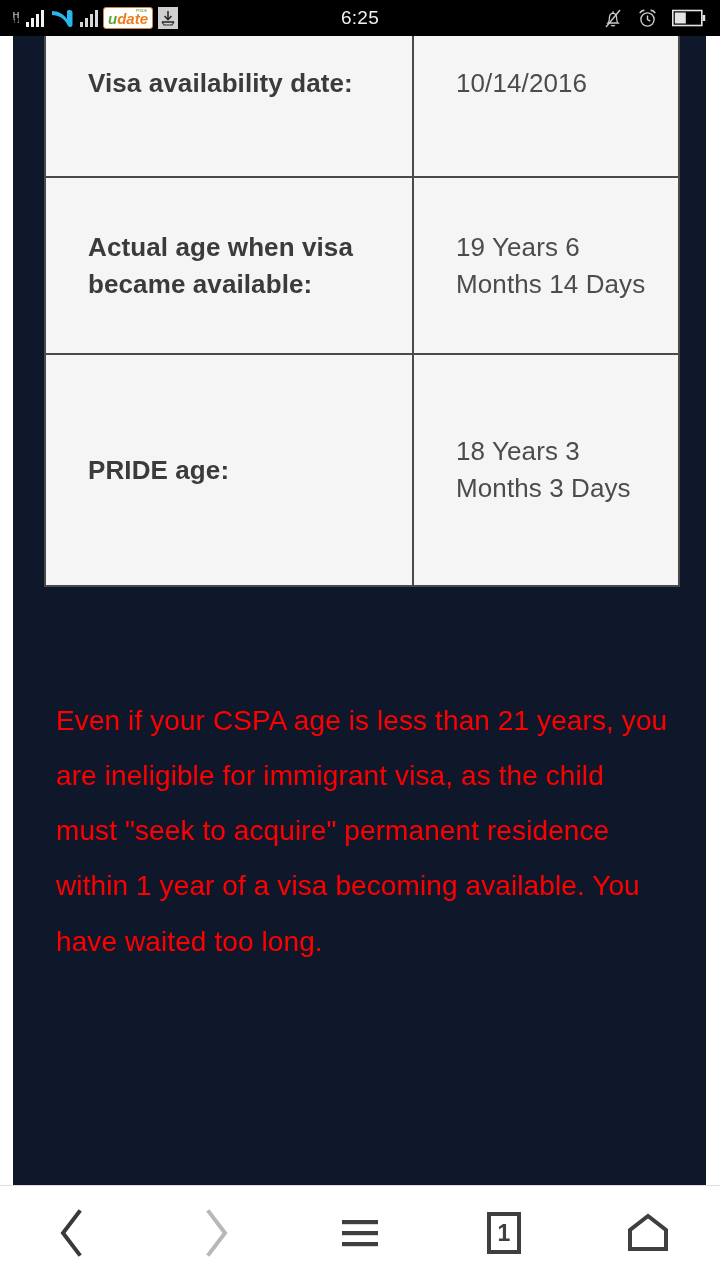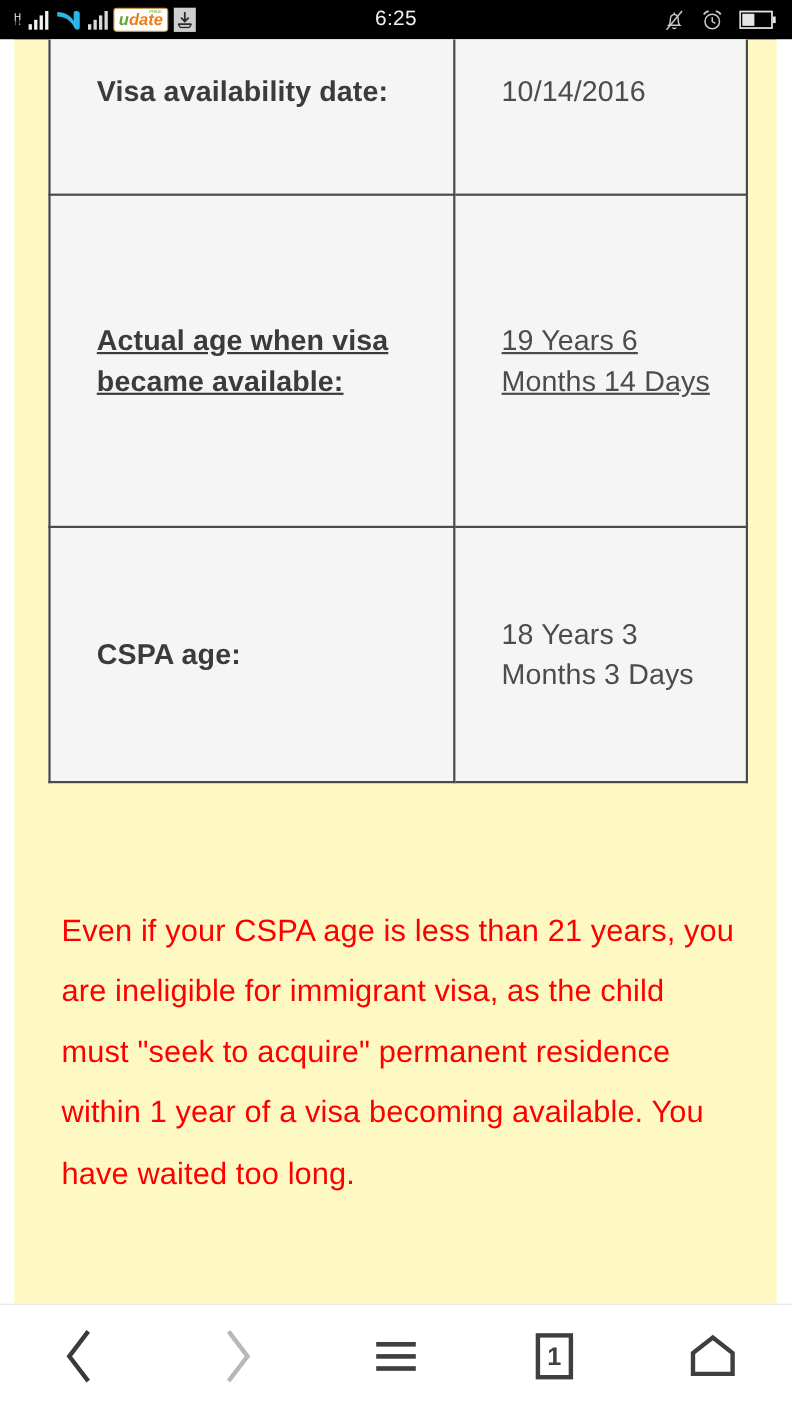--- a/index.html
+++ b/index.html
@@ -70,21 +70,21 @@
   }
   .dl-icon {
     width: 20px; height: 22px; background: #cfcfcf;
     display: flex; align-items: center; justify-content: center;
   }
   .icon-svg { display: block; }
 
   
   .webview {
     flex: 1 1 auto;
-    background: #fef9c3;
+    background: #0f172a;
     border-left: 13px solid #ffffff;
     border-right: 14px solid #ffffff;
     overflow: hidden;
     position: relative;
   }
   .page-inner { padding: 0 30px 0 31px; }
 
   table.cspa-table {
     width: 634px;
     border-collapse: collapse;
@@ -110,21 +110,21 @@
     width: 266px;
     font-weight: normal;
     font-size: 26px;
     color: #4c4c4c;
     line-height: 1.42;
     padding-left: 40px;
     padding-right: 12px;
     letter-spacing: .1px;
   }
   tr.row-visa td { height: 188px; }
-  tr.row-actual td { height: 302px; text-decoration: underline; }
+  tr.row-actual td { height: 177px; }
   tr.row-cspa td  { height: 232px; }
 
   .warning-text {
     margin-top: 106px;
     color: #ff0000;
     font-size: 28px;
     line-height: 1.97;
     padding-left: 12px;
     padding-right: 8px;
     letter-spacing: .1px;
@@ -239,21 +239,21 @@
         <tbody>
           <tr class="row-visa">
             <td class="label-cell">Visa availability date:</td>
             <td class="value-cell">10/14/2016</td>
           </tr>
           <tr class="row-actual">
             <td class="label-cell">Actual age when visa became available:</td>
             <td class="value-cell">19 Years 6 Months 14 Days</td>
           </tr>
           <tr class="row-cspa">
-            <td class="label-cell">CSPA age:</td>
+            <td class="label-cell">PRIDE age:</td>
             <td class="value-cell">18 Years 3 Months 3 Days</td>
           </tr>
         </tbody>
       </table>
 
       <p class="warning-text">Even if your CSPA age is less than 21 years, you are ineligible for immigrant visa, as the child must "seek to acquire" permanent residence within 1 year of a visa becoming available. You have waited too long.</p>
 
     </div>
   </div>
 

